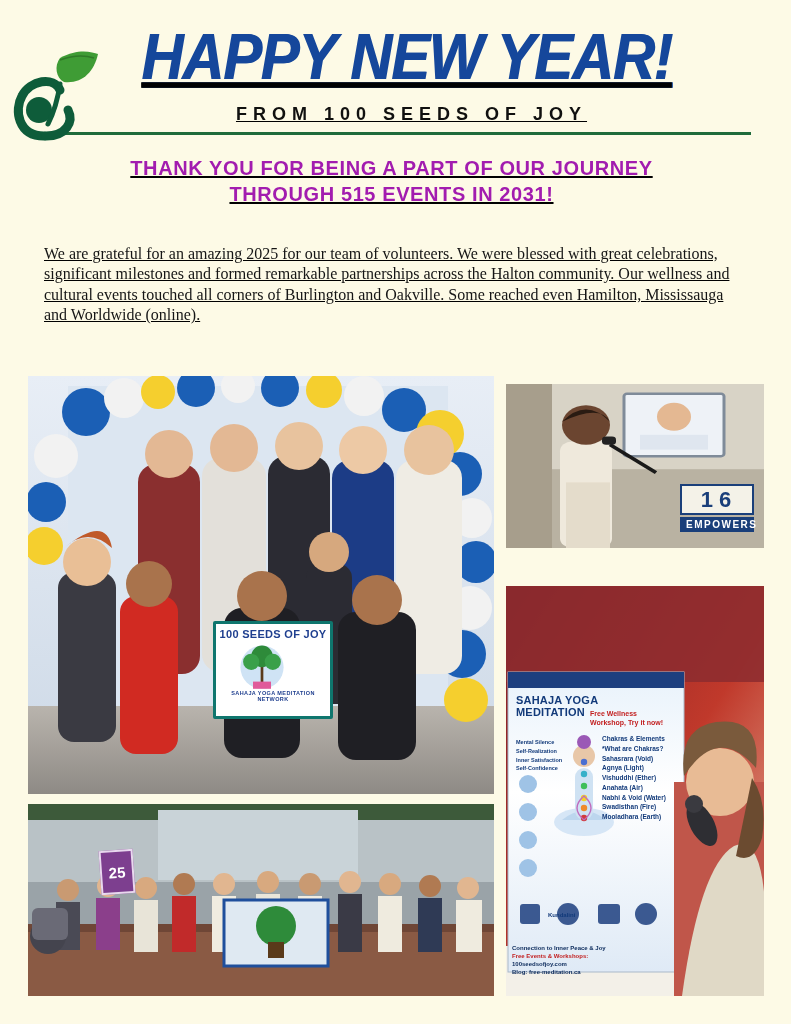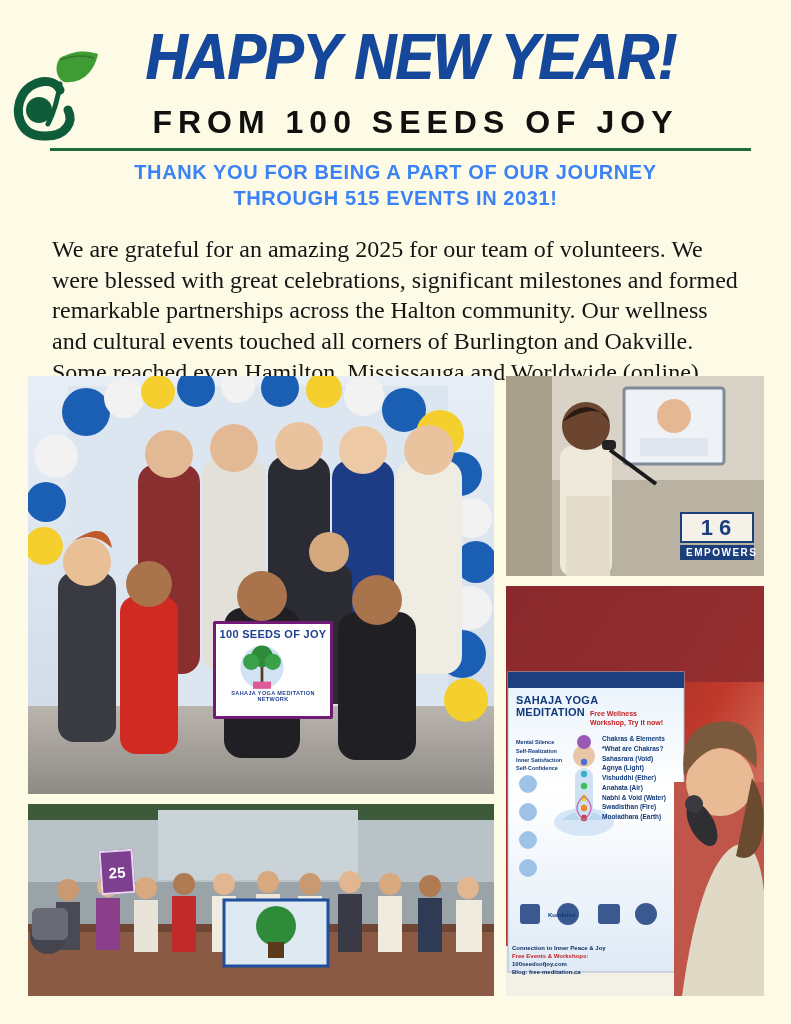--- a/index.html
+++ b/index.html
@@ -19,21 +19,22 @@
   .page {
     width: 791px;
     height: 1024px;
     position: relative;
     background: #fdfae6;
   }
 
   
   .header {
     position: relative;
-    padding: 18px 24px 0 24px;
+    padding: 18px 24px 0 16px;
+    text-decoration: underline;
   }
 
   .logo {
     position: absolute;
     left: 8px;
     top: 40px;
     width: 110px;
     height: 110px;
   }
 
@@ -49,50 +50,50 @@
     transform: scaleY(1.12);
     transform-origin: top center;
     margin: 6px 0 0 0;
     padding-left: 30px;
     text-shadow: 1px 0 0 #15479b;
   }
 
   .subhead {
     text-align: center;
     font-weight: bold;
-    font-size: 32px;
+    font-size: 18px;
     letter-spacing: 6px;
     color: #10100f;
     margin-top: 22px;
     padding-left: 40px;
   }
 
   .rule {
     height: 3px;
     background: #1f6b3b;
     margin: 7px 16px 0 26px;
   }
 
   .thanks {
     text-align: center;
     font-weight: bold;
     font-size: 20px;
     letter-spacing: 0.6px;
-    color: #3b82f6;
+    color: #a21caf;
     line-height: 1.32;
-    margin-top: 8px;
+    margin-top: 20px;
     padding: 0 36px;
   }
 
   .body-copy {
     font-family: "Liberation Serif", serif;
-    font-size: 24px;
+    font-size: 16px;
     line-height: 1.28;
     color: #151515;
-    margin: 22px 28px 0 28px;
+    margin: 36px 28px 0 28px;
   }
   .body-copy p { margin: 0; }
   .body-copy p + p { margin-top: 0px; }
 
   
   .gallery {
     position: absolute;
     left: 28px;
     top: 376px;
     width: 736px;
@@ -100,21 +101,21 @@
   }
 
   .photo {
     position: absolute;
     overflow: hidden;
     background: #cfcfcf;
     border: 0;
   }
 
   .ph-group   { left: 0;   top: 0;   width: 466px; height: 418px; }
-  .ph-speaker { left: 478px; top: 0; width: 258px; height: 200px; }
+  .ph-speaker { left: 478px; top: 8px; width: 258px; height: 164px; }
   .ph-banner  { left: 0;   top: 428px; width: 466px; height: 192px; }
   .ph-poster  { left: 478px; top: 210px; width: 258px; height: 410px; }
 
   .photo svg { display: block; width: 100%; height: 100%; }
 
   
   .poster-caption {
     position: absolute;
     left: 6px;
     bottom: 20px;
@@ -219,21 +220,21 @@
     border: 2px solid #e8d8ee;
   }
 
   .seeds-sign {
     position: absolute;
     left: 185px;
     top: 245px;
     width: 120px;
     height: 98px;
     background: #fff;
-    border: 3px solid #701a75;
+    border: 3px solid #0f766e;
     border-radius: 2px;
     text-align: center;
     padding-top: 4px;
   }
   .seeds-sign .t1 {
     color: #1f3f8f;
     font-weight: bold;
     font-size: 11px;
     letter-spacing: 0.3px;
   }

